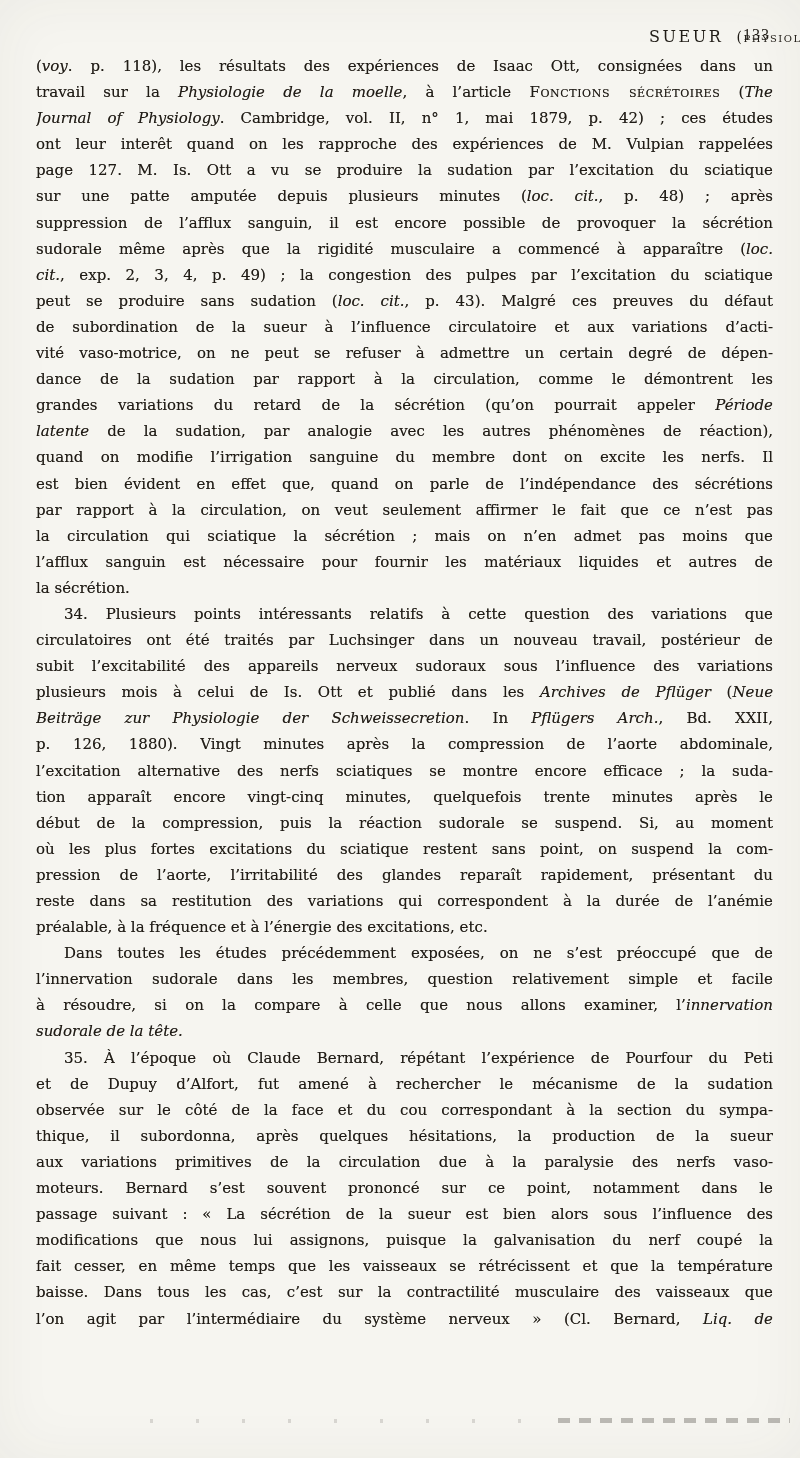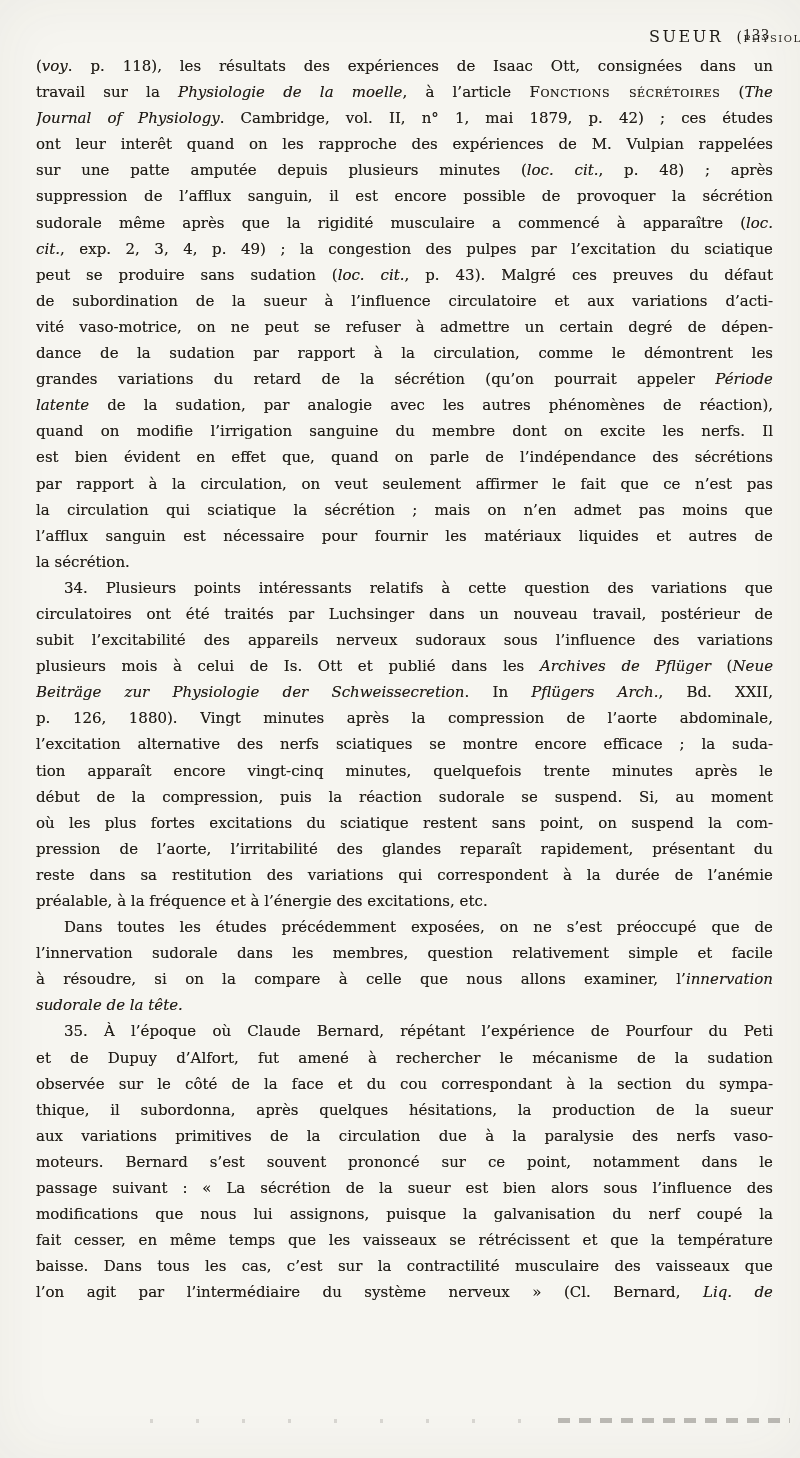--- a/index.html
+++ b/index.html
@@ -77,20 +77,21 @@
     <span class="paren">&nbsp;<span>(physiologie).</span></span>
   </div>
 
   <div class="page-number">133</div>
 
   <div class="body-text" id="body-text">
       <div class="line"><span>(</span><span class="i">voy</span><span>. p. 118), les résultats des expériences de Isaac Ott, consignées dans un</span></div>
       <div class="line"><span>travail sur la </span><span class="i">Physiologie de la moelle</span><span>, à l’article </span><span class="sc">Fonctions sécrétoires</span><span> (</span><span class="i">The</span></div>
       <div class="line"><span class="i">Journal of Physiology</span><span>. Cambridge, vol. II, n° 1, mai 1879, p. 42) ; ces études</span></div>
       <div class="line"><span>ont leur interêt quand on les rapproche des expériences de M. Vulpian rappelées</span></div>
+      <div class="line"><span>page 127. M. Is. Ott a vu se produire la sudation par l’excitation du sciatique</span></div>
       <div class="line"><span>sur une patte amputée depuis plusieurs minutes (</span><span class="i">loc. cit.</span><span>, p. 48) ; après</span></div>
       <div class="line"><span>suppression de l’afflux sanguin, il est encore possible de provoquer la sécrétion</span></div>
       <div class="line"><span>sudorale même après que la rigidité musculaire a commencé à apparaître (</span><span class="i">loc.</span></div>
       <div class="line"><span class="i">cit.</span><span>, exp. 2, 3, 4, p. 49) ; la congestion des pulpes par l’excitation du sciatique</span></div>
       <div class="line"><span>peut se produire sans sudation (</span><span class="i">loc. cit.</span><span>, p. 43). Malgré ces preuves du défaut</span></div>
       <div class="line"><span>de subordination de la sueur à l’influence circulatoire et aux variations d’acti-</span></div>
       <div class="line"><span>vité vaso-motrice, on ne peut se refuser à admettre un certain degré de dépen-</span></div>
       <div class="line"><span>dance de la sudation par rapport à la circulation, comme le démontrent les</span></div>
       <div class="line"><span>grandes variations du retard de la sécrétion (qu’on pourrait appeler </span><span class="i">Période</span></div>
       <div class="line"><span class="i">latente</span><span> de la sudation, par analogie avec les autres phénomènes de réaction),</span></div>

